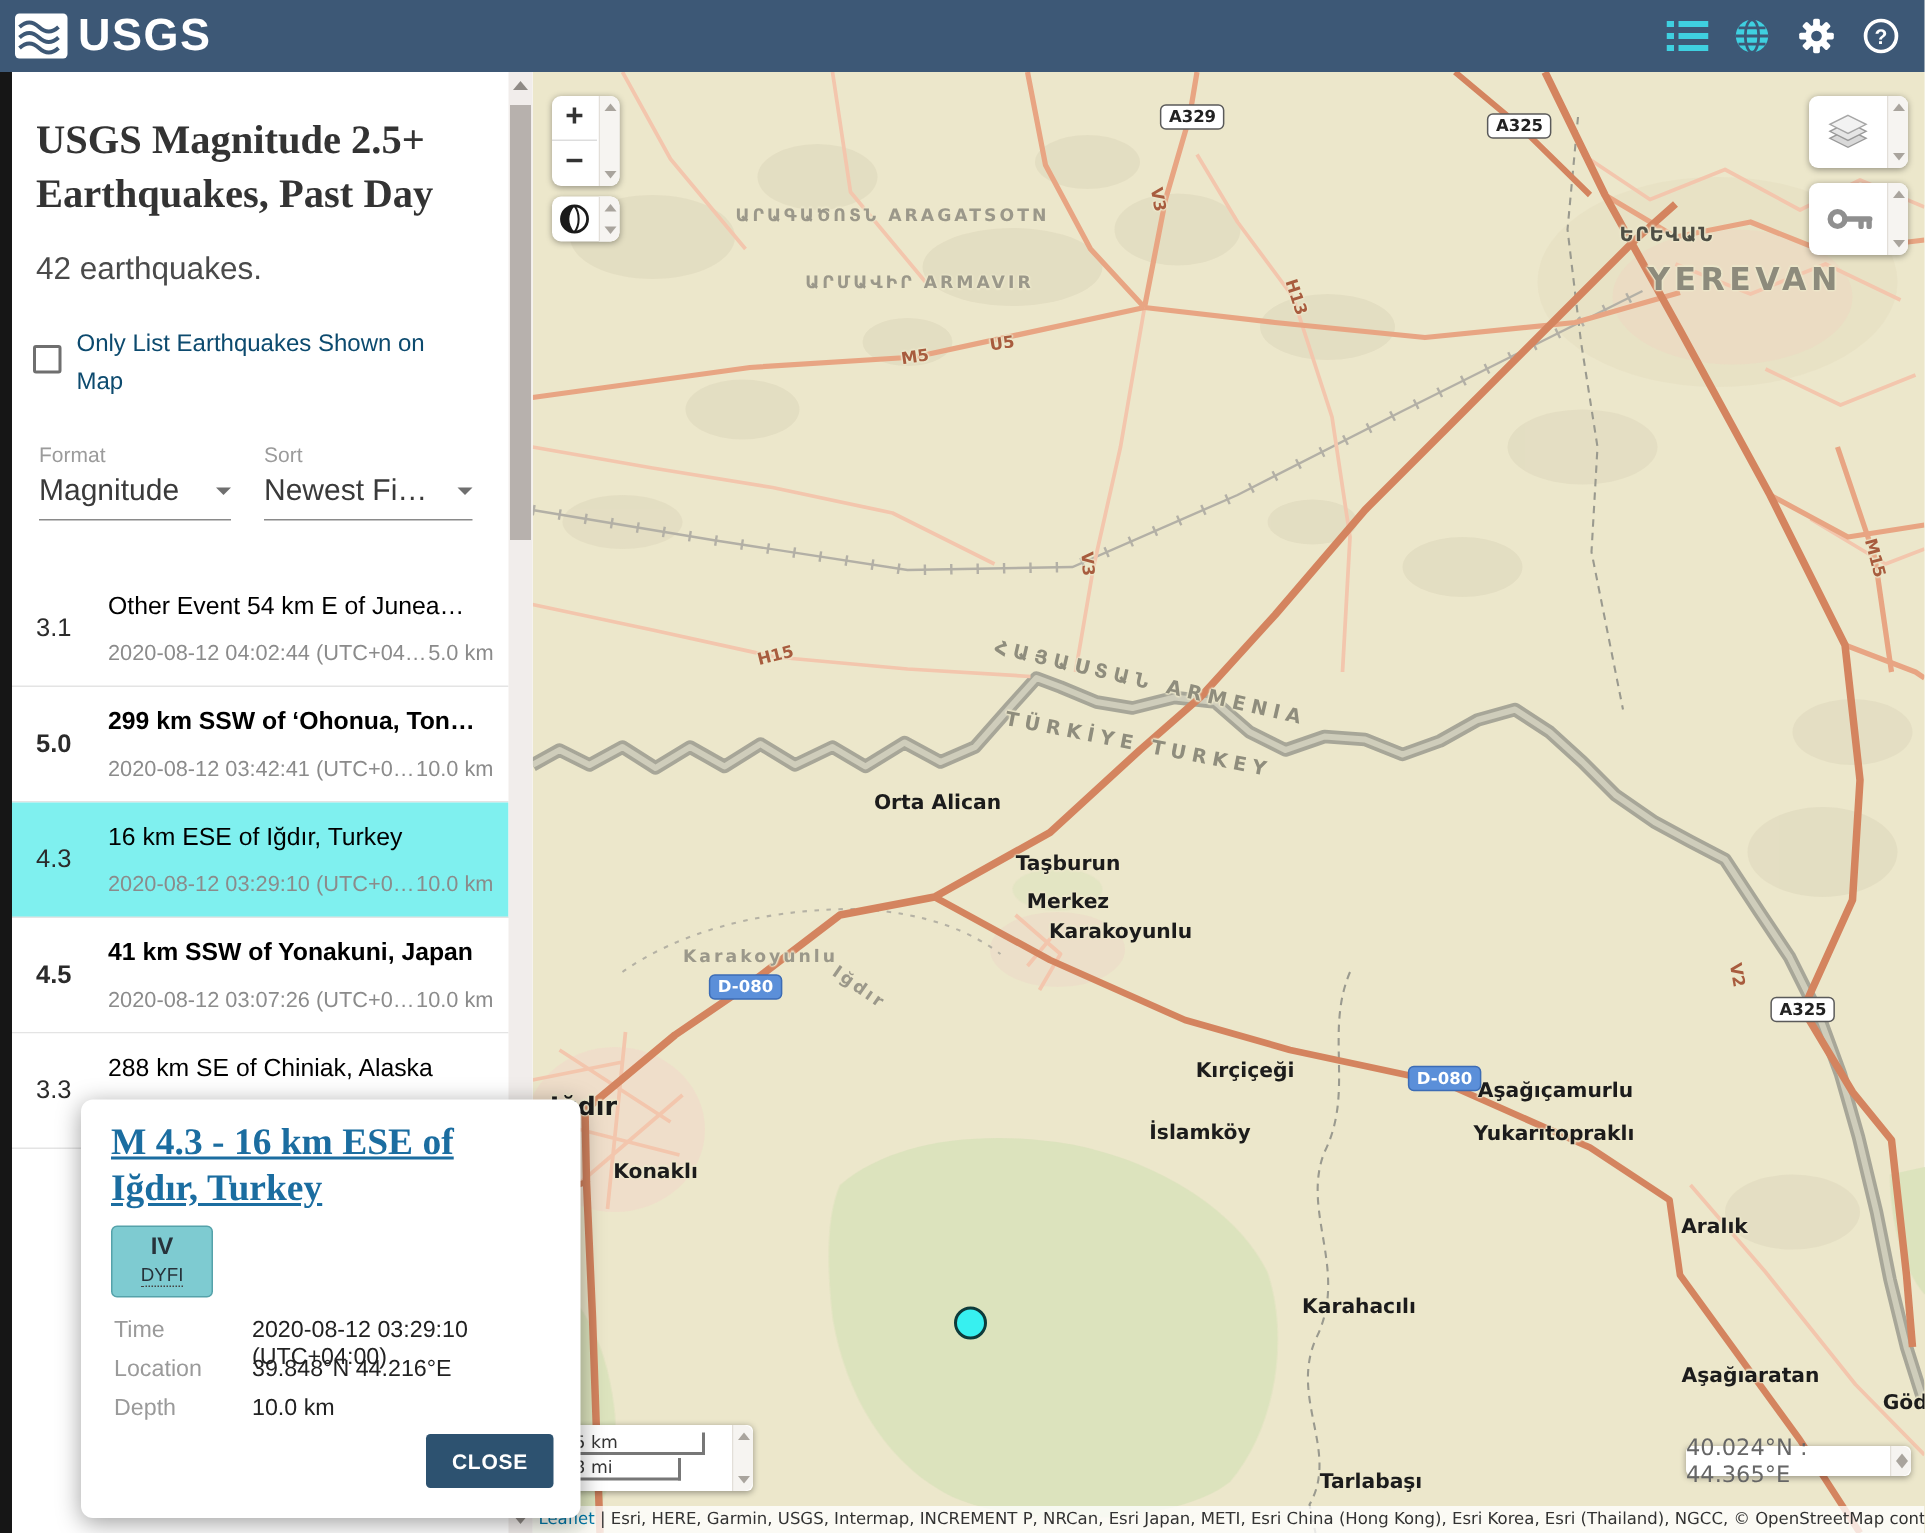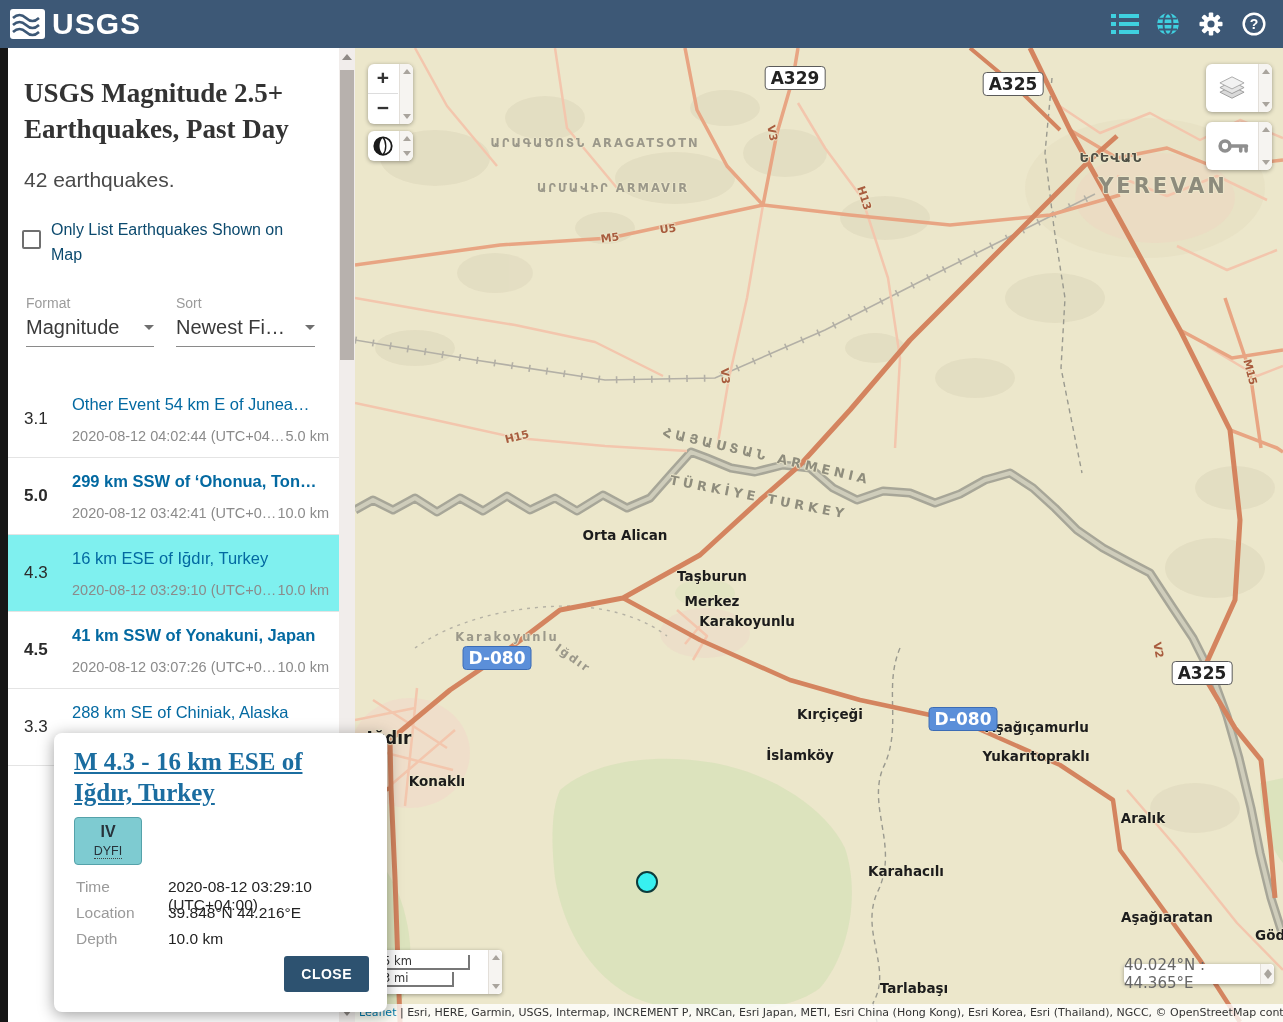--- a/index.html
+++ b/index.html
@@ -28,21 +28,21 @@
   .sel { position:absolute; border-bottom:1px solid #8a8a8a; padding-bottom:7px;
     display:flex; align-items:center; justify-content:space-between; cursor:pointer; }
   .sel-val { font-size:20px; color:#3a3a3a; }
   .caret { width:0; height:0; border-left:5px solid transparent; border-right:5px solid transparent;
     border-top:5px solid #6f6f6f; margin-left:8px; }
 
   .eq-list { position:absolute; left:8px; top:333px; right:16px; }
   .eq-item { position:relative; height:77px; border-bottom:1px solid #e4e4e4; background:#fff; cursor:pointer; }
   .eq-item.selected { background:#7ff0ef; }
   .eq-mag { position:absolute; left:16px; top:50%; transform:translateY(-50%); font-size:17px; color:#2b2b2b; }
-  .eq-title { position:absolute; left:64px; top:14px; right:8px; font-size:16.5px; color:#0369a1;
+  .eq-title { position:absolute; left:64px; top:14px; right:8px; font-size:16.5px; color:#000000;
     white-space:nowrap; overflow:hidden; }
   .eq-sub { position:absolute; left:64px; right:10px; bottom:13px; display:flex;
     justify-content:space-between; font-size:14.5px; color:#8b8b8b; }
   .bold { font-weight:bold; }
 
   
   .sb-scroll { position:absolute; right:0; top:0; width:16px; height:100%; background:#f1edeb; }
   .sb-thumb { position:absolute; left:1px; top:22px; width:14px; height:290px; background:#b7b1ad; }
   .tri-up { width:0; height:0; border-left:5px solid transparent; border-right:5px solid transparent;
     border-bottom:6px solid #8f8a86; position:absolute; left:3px; top:6px; }
@@ -73,21 +73,21 @@
   .mlabel { position:absolute; transform:translate(-50%,-50%); white-space:nowrap;
     font-family:"DejaVu Sans",sans-serif; font-size:13.5px; font-weight:bold; color:#1c1c1c;
     text-shadow:-1px 0 1px #ece7cb,1px 0 1px #ece7cb,0 -1px 1px #ece7cb,0 1px 1px #ece7cb; }
   .mlabel.city-big { font-size:21px; color:#8d8b7c; letter-spacing:3px; }
   .mlabel.arm { font-size:13px; color:#4f4f45; letter-spacing:1px; }
   .mlabel.region { font-size:13px; color:#8f8d7d; letter-spacing:4px; }
   .mlabel.faint { font-size:11.5px; color:#9b988a; letter-spacing:2px; }
   .mlabel.road { font-size:11px; color:#a85c3e; letter-spacing:0; }
   .mlabel.igdir { font-size:17px; }
   .shield { position:absolute; transform:translate(-50%,-50%); background:#fff;
-    border:1.5px solid #5a5a5a; border-radius:4px; font-size:17px; font-weight:bold;
+    border:1.5px solid #5a5a5a; border-radius:4px; font-size:11px; font-weight:bold;
     color:#222; padding:1px 5px; font-family:"DejaVu Sans",sans-serif; }
   .shield.blue { background:#5b8fd9; color:#fff; border-color:#3c6cb5; }
   .quake-dot { position:absolute; left:281px; top:823px; width:22px; height:22px; border-radius:50%;
     background:#37f0f0; border:2px solid #0d3b3b; cursor:pointer; }
 
   
   .mapctl { position:absolute; background:#fff; border-radius:6px;
     box-shadow:0 1px 4px rgba(0,0,0,.35); }
   .scol { position:absolute; top:0; right:0; bottom:0; width:14px; background:#f6f4f1;
     border-left:1px solid #e3dfd9; border-radius:0 6px 6px 0; }

